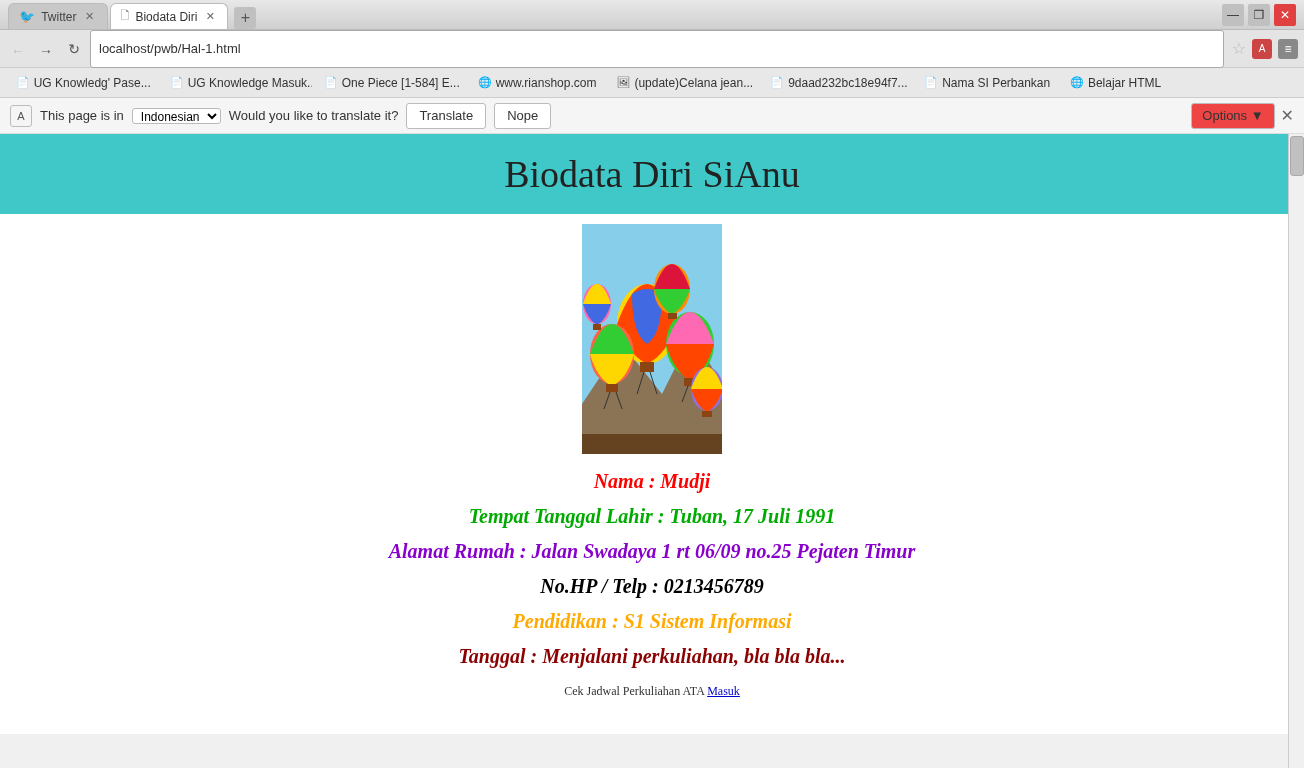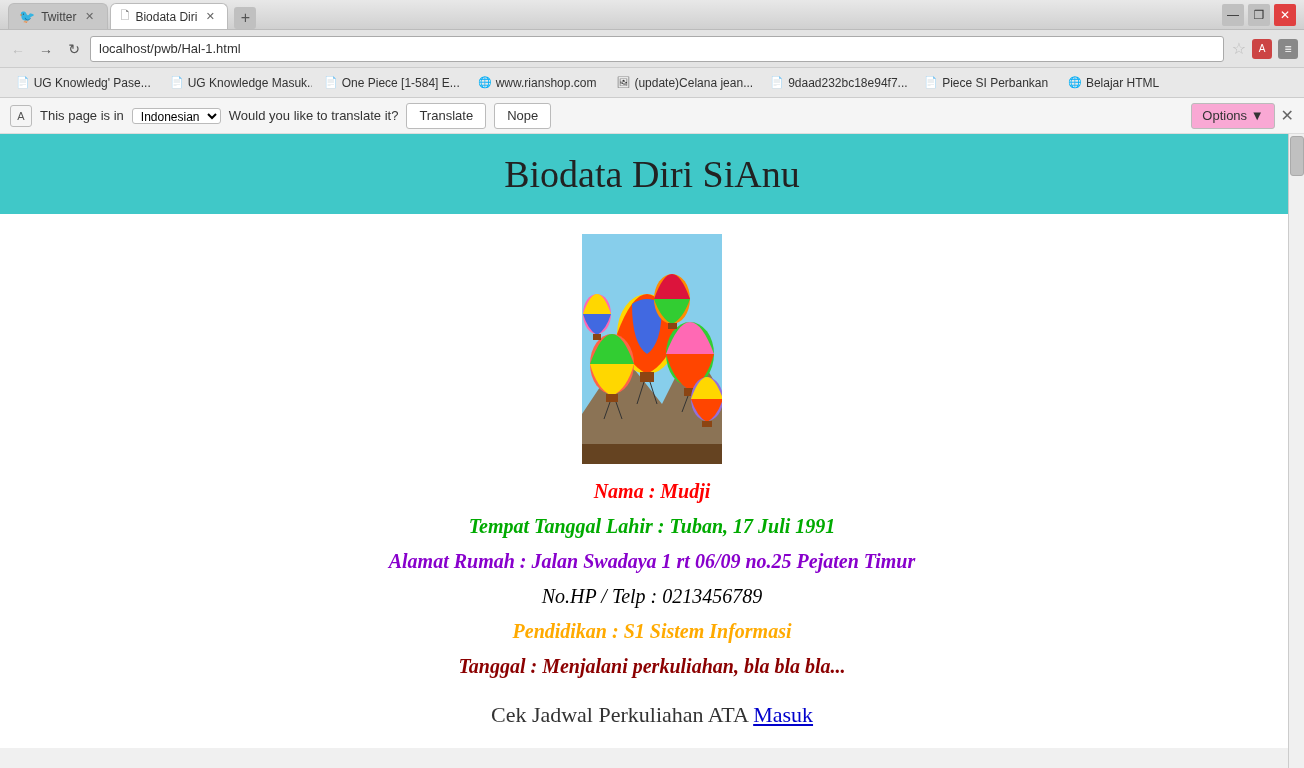--- a/index.html
+++ b/index.html
@@ -89,21 +89,21 @@
       border-bottom: 1px solid #ccc;
     }
     .nav-btn {
       width: 24px; height: 24px;
       display: flex; align-items: center; justify-content: center;
       font-size: 14px; color: #555; cursor: pointer; border-radius: 3px;
     }
     .nav-btn.disabled { color: #bbb; cursor: default; }
     .address-bar {
       flex: 1;
-      height: 26px;
+      height: 38px;
       background: white;
       border: 1px solid #aaa;
       border-radius: 3px;
       display: flex;
       align-items: center;
       padding: 0 8px;
       font-size: 13px;
       color: #333;
     }
     .star-btn {
@@ -193,21 +193,21 @@
     .translation-bar-right {
       margin-left: auto;
       display: flex;
       align-items: center;
       gap: 6px;
     }
     .options-btn {
       height: 26px;
       padding: 0 10px;
       border: 1px solid #bbb;
-      background: #f9a8d4;
+      background: #ef4444;
       border-radius: 3px;
       font-size: 13px;
       cursor: pointer;
       color: #333;
     }
     .close-trans {
       font-size: 16px; color: #666; cursor: pointer;
     }
 
     
@@ -226,21 +226,21 @@
       font-size: 38px;
       font-family: 'Times New Roman', serif;
       color: #222;
       font-weight: normal;
     }
 
     .page-body {
       display: flex;
       flex-direction: column;
       align-items: center;
-      padding: 20px;
+      padding: 10px;
     }
 
     .profile-image-container {
       width: 140px;
       height: 230px;
       overflow: hidden;
       margin-bottom: 16px;
     }
 
     
@@ -255,29 +255,29 @@
       flex-direction: column;
       gap: 12px;
       font-size: 20px;
       font-style: italic;
       font-family: 'Times New Roman', serif;
     }
 
     .bio-name { color: #ff0000; font-weight: bold; }
     .bio-birthdate { color: #00aa00; font-weight: bold; }
     .bio-address { color: #8800cc; font-weight: bold; }
-    .bio-phone { color: #000000; font-weight: normal; }
+    .bio-phone { color: #000000; font-weight: bold; }
     .bio-education { color: #ffaa00; font-weight: bold; }
     .bio-activity { color: #8b0000; font-weight: bold; }
 
     .bio-link {
-      font-size: 22px;
+      font-size: 12px;
       font-style: normal;
       color: #333;
-      margin-top: 12px;
+      margin-top: 4px;
     }
     .bio-link a {
       color: #0000cc;
       text-decoration: underline;
     }
 
     
     .browser-scrollbar {
       position: fixed;
       right: 0;
@@ -356,21 +356,21 @@
     <div class="bookmark-item">
       <span class="bk-icon">🖼</span>
       <span>(update)Celana jean...</span>
     </div>
     <div class="bookmark-item">
       <span class="bk-icon">📄</span>
       <span>9daad232bc18e94f7...</span>
     </div>
     <div class="bookmark-item">
       <span class="bk-icon">📄</span>
-      <span>Piece SI Perbankan</span>
+      <span>Nama SI Perbankan</span>
     </div>
     <div class="bookmark-item">
       <span class="bk-icon">🌐</span>
       <span>Belajar HTML</span>
     </div>
   </div>
 
   <div class="translation-bar">
     <div class="translate-icon-box">A</div>
     <span>This page is in</span>

